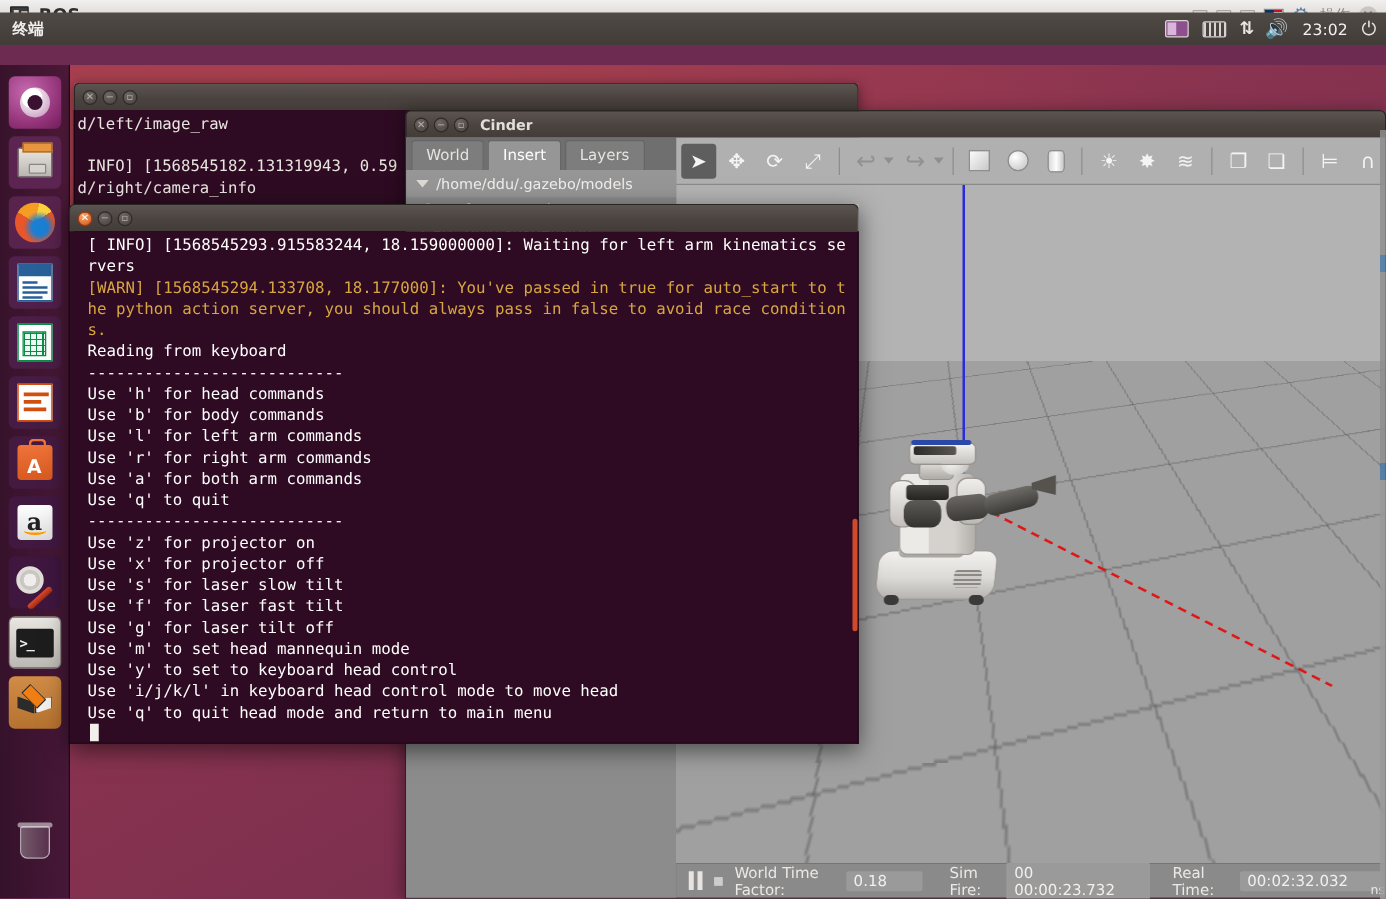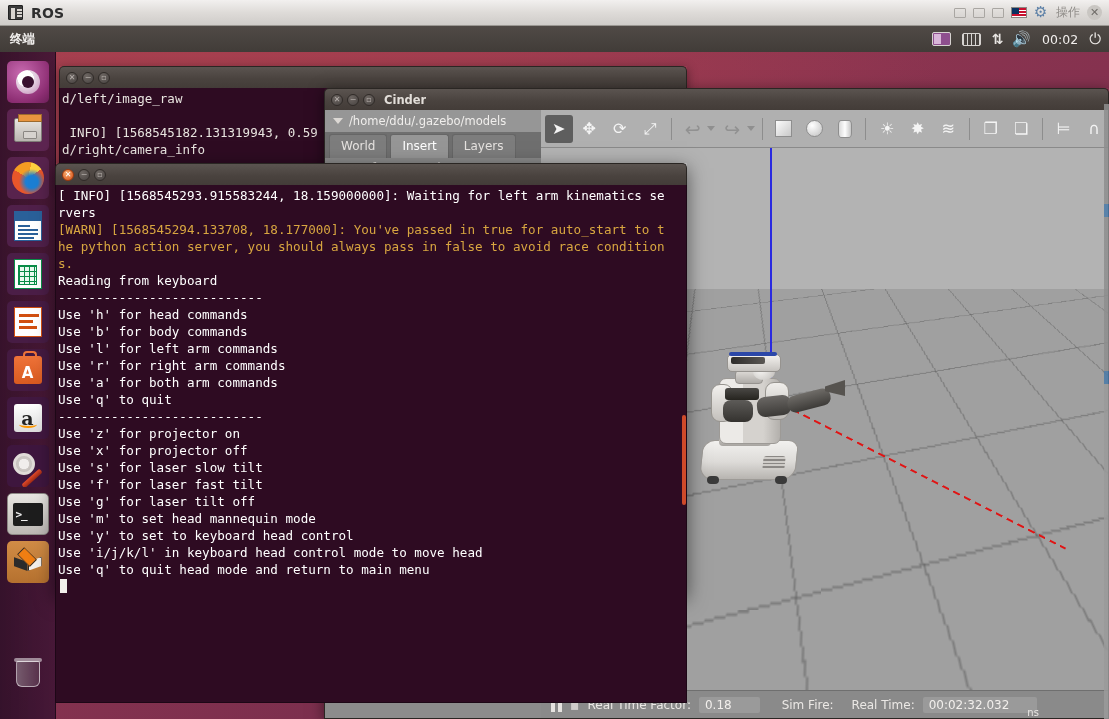--- a/index.html
+++ b/index.html
@@ -51,21 +51,21 @@
     width:15px;height:15px;position:relative; color:#5b7fa6; font-size:15px; line-height:15px;
   }
   #ops-label{ font-size:12px; color:#8f8c88; }
   #close-x{
     width:15px;height:15px;border-radius:50%;background:#c9c6c2;color:#6f6c68;
     font-size:11px;line-height:15px;text-align:center;font-weight:bold;
   }
 
   
   #unity-panel{
-    position:absolute; left:0; top:26px; width:1109px; height:26px;
+    position:absolute; left:0; top:10px; width:1109px; height:26px;
     background:linear-gradient(to bottom,#504a46 0%,#413c38 100%);
     display:flex; align-items:center; color:#e7e4e1;
   }
   #unity-menu{ font-size:12.5px; margin-left:10px; color:#f0eeec; font-weight:bold;}
   #unity-indicators{ margin-left:auto; display:flex; align-items:center; gap:11px; padding-right:8px;}
   .ind{ display:flex; align-items:center; }
   #ind-display{
     width:19px;height:14px;border:1.5px solid #d6d3d0;border-radius:2px;position:relative;
     background:#8e4f8e;
   }
@@ -398,24 +398,24 @@
     left:62px; top:16px; width:22px; height:16px; border-radius:50%;
     background:radial-gradient(circle at 35% 30%,#fbfaf8,#bcb9b5);
   }
 
   
   #term-front{
     position:absolute; left:55px; top:111px; width:632px; height:432px;
     box-shadow:0 5px 18px rgba(0,0,0,.55);
   }
   #term-front .body{
-    height:518px;background:#2e0b22;border:1px solid #1d0716;border-top:none;
+    height:410px;background:#2e0b22;border:1px solid #1d0716;border-top:none;
     font-family:"DejaVu Sans Mono","Liberation Mono",monospace;
     font-size:12.6px;line-height:17px;color:#e9e5e0;
-    padding:2px 0 0 0; overflow:hidden; white-space:pre;
+    padding:2px 0 0 12px; overflow:hidden; white-space:pre;
   }
   #term-front .body .ln{ padding-left:2px; }
   .c-info{ color:#ffffff; }
   .c-warn{ color:#d8a640; }
   .cursor{
     display:inline-block;width:7px;height:14px;background:#f2efeb;vertical-align:-2px;
     margin-left:2px;
   }
   
   #term-sb{
@@ -455,21 +455,21 @@
   <div id="unity-menu">终端</div>
   <div id="unity-indicators">
     <div class="ind">
         <div id="ind-display"></div>
       </div>
     <div class="ind">
         <div id="ind-keyboard"></div>
       </div>
     <div id="ind-net" class="ind">⇅</div>
     <div id="ind-vol" class="ind">🔊</div>
-    <div id="clock">00:02</div>
+    <div id="clock">23:02</div>
     <div id="ind-power">⏻</div>
   </div>
 </div>
 
 <div id="desktop">
 
   <div id="launcher">
     <div class="lnk" id="lnk-ubuntu">
         <div class="logo"></div>
       </div>
@@ -546,29 +546,29 @@
         <div class="tb-btn">✕</div>
         <div class="tb-btn">−</div>
         <div class="tb-btn">▫</div>
       </div>
       <div class="tb-title">Cinder</div>
     </div>
 
     <div id="gz-body">
 
       <div id="gz-left">
-        <div id="gz-path">
-          <div class="caret-down"></div>
-          <span>/home/ddu/.gazebo/models</span>
-        </div>
         <div id="gz-tabs">
             <div class="gz-tab">World</div>
             <div class="gz-tab active">Insert</div>
             <div class="gz-tab">Layers</div>
           </div>
+        <div id="gz-path">
+          <div class="caret-down"></div>
+          <span>/home/ddu/.gazebo/models</span>
+        </div>
         <div id="gz-models">
             <div class="gz-model">Cart: front steering</div>
             <div class="gz-model">Cart: rigid suspension</div>
             <div class="gz-model">Cart: soft suspension</div>
             <div class="gz-model">Cessna C-172</div>
             <div class="gz-model">Checkerboard Plane</div>
             <div class="gz-model">Cinder Block</div>
             <div class="gz-model">Cinder Block 2</div>
             <div class="gz-model">Cinder block wide</div>
             <div class="gz-model">Cloverleaf Interchange</div>
@@ -639,23 +639,24 @@
           </div>
 
         </div>
 
         <div id="gz-status">
           <div class="pause-glyph">
               <i></i>
               <i></i>
             </div>
           <div style="color:#cfcccA;font-size:14px;">▪</div>
-          <span>Real Time Factor:</span>
+          <span>World Time Factor:</span>
           <span class="val-box">0.18</span>
           <span style="margin-left:14px;">Sim Fire:</span>
+          <span class="val-box">00 00:00:23.732</span>
           <span style="margin-left:10px;">Real Time:</span>
           <span class="val-box">00:02:32.032</span>
           <span style="font-size:10px;margin-left:-18px;align-self:flex-end;">ns</span>
         </div>
       </div>
     </div>
   </div>
 
   <div id="term-front">
     <div class="titlebar">

